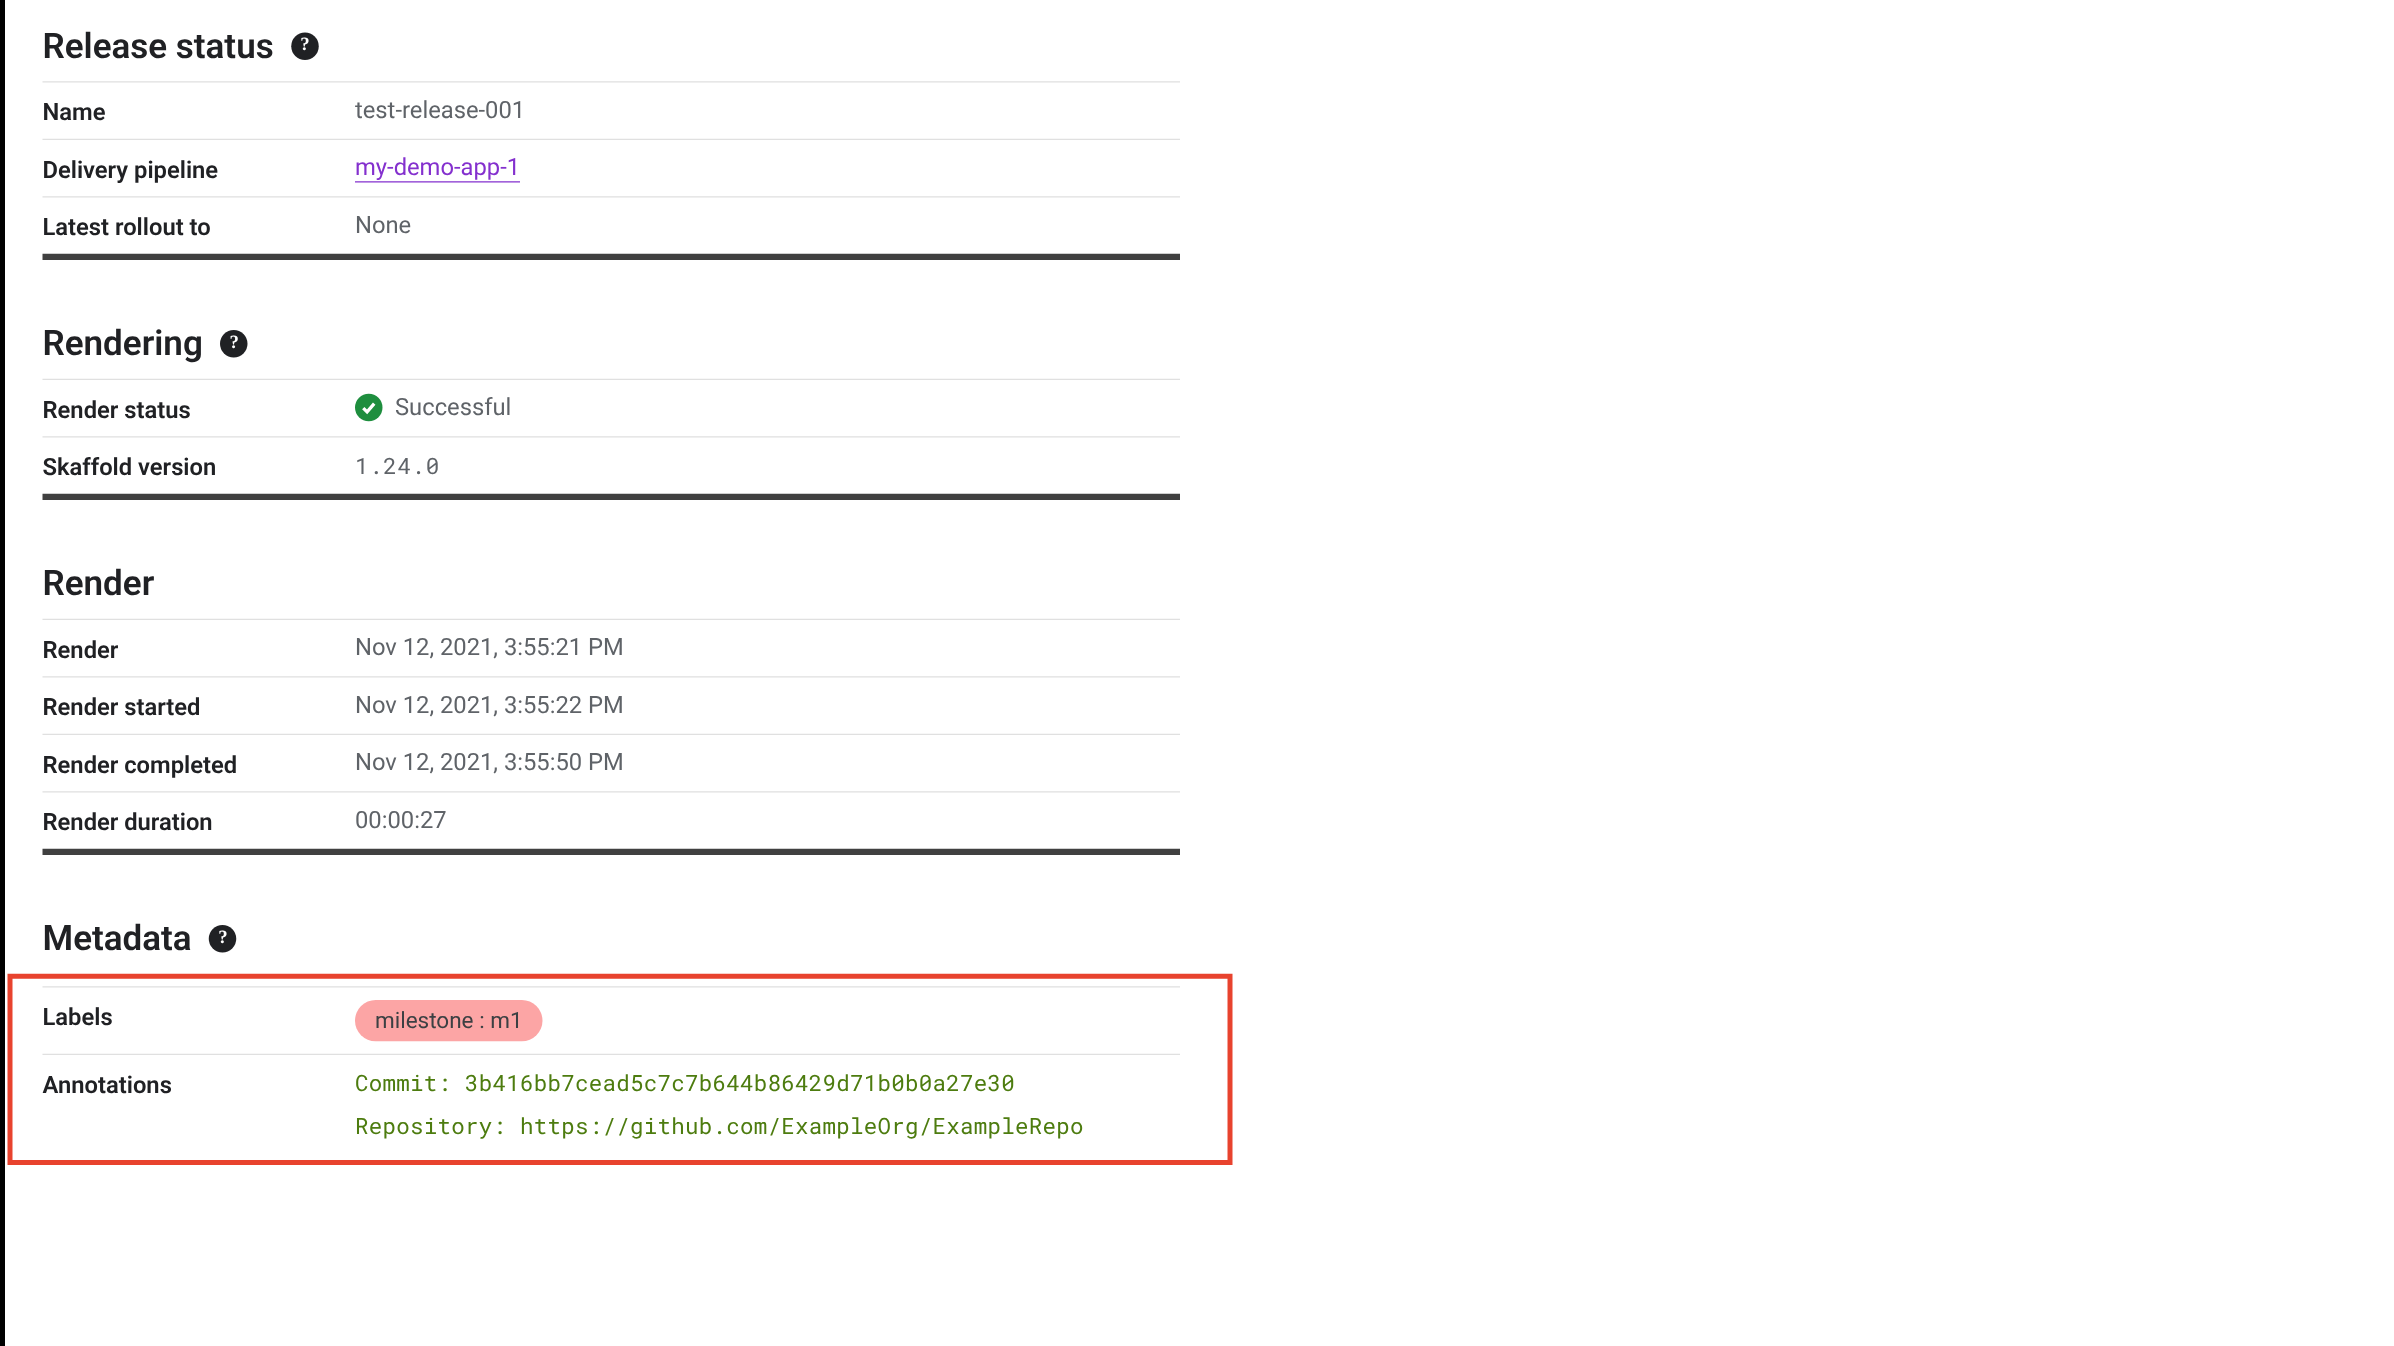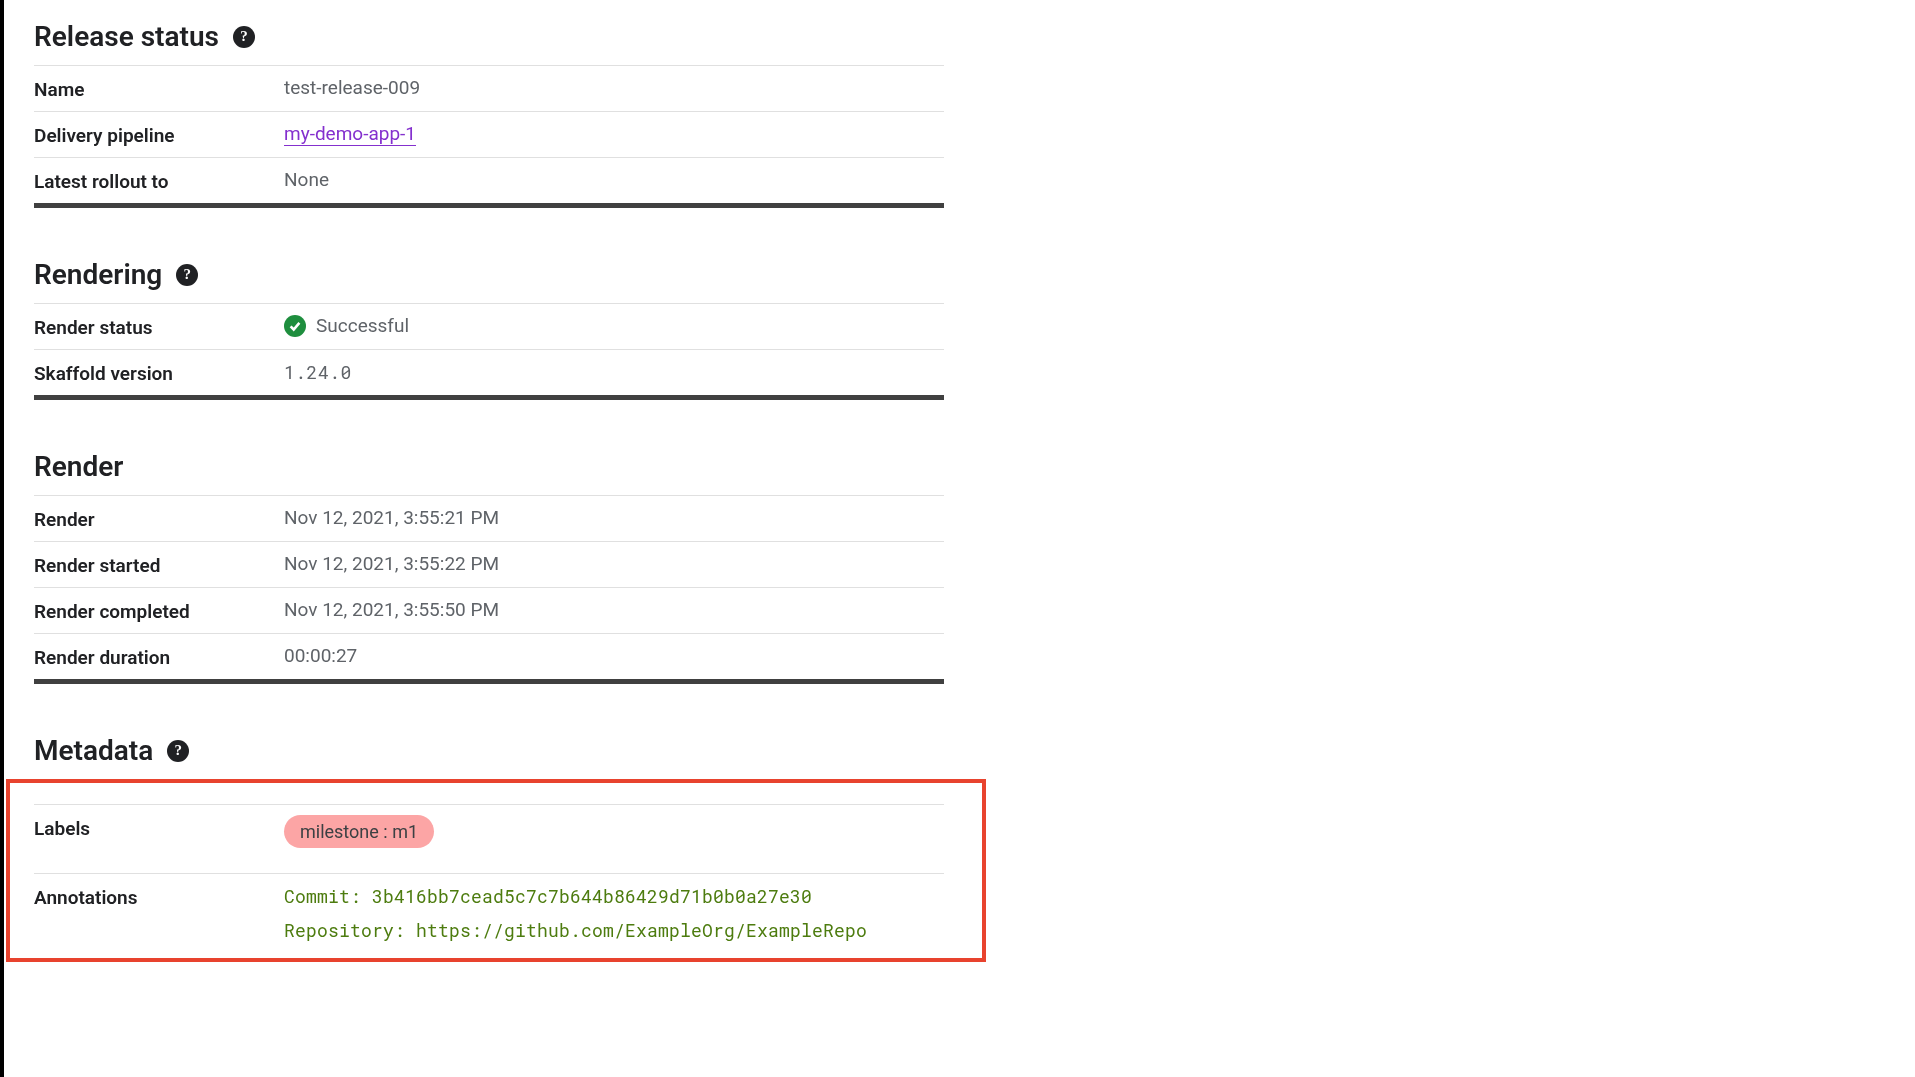--- a/index.html
+++ b/index.html
@@ -116,40 +116,39 @@
     }
     .highlight-box {
       border: 4px solid #e8432e;
       padding: 6px 12px 6px 24px;
       margin-left: -28px;
       margin-right: -56px;
       max-width: 980px;
     }
     .highlight-box .row {
       max-width: 910px;
-      margin-top: 15px;
     }
     .timing-title {
       font-size: 28px;
       font-weight: 600;
       color: #202124;
       margin-bottom: 12px;
     }
   </style>
 </head>
 <body>
 
 <div class="section">
   <div class="section-header">
     <h2 class="section-title">Release status</h2>
     <span class="help-icon">?</span>
   </div>
   <div class="row">
     <div class="row-label">Name</div>
-    <div class="row-value">test-release-009</div>
+    <div class="row-value">test-release-001</div>
   </div>
   <div class="row">
     <div class="row-label">Delivery pipeline</div>
     <div class="row-value">
       <a class="link">my-demo-app-1</a>
     </div>
   </div>
   <div class="row">
     <div class="row-label">Latest rollout to</div>
     <div class="row-value">None</div>

